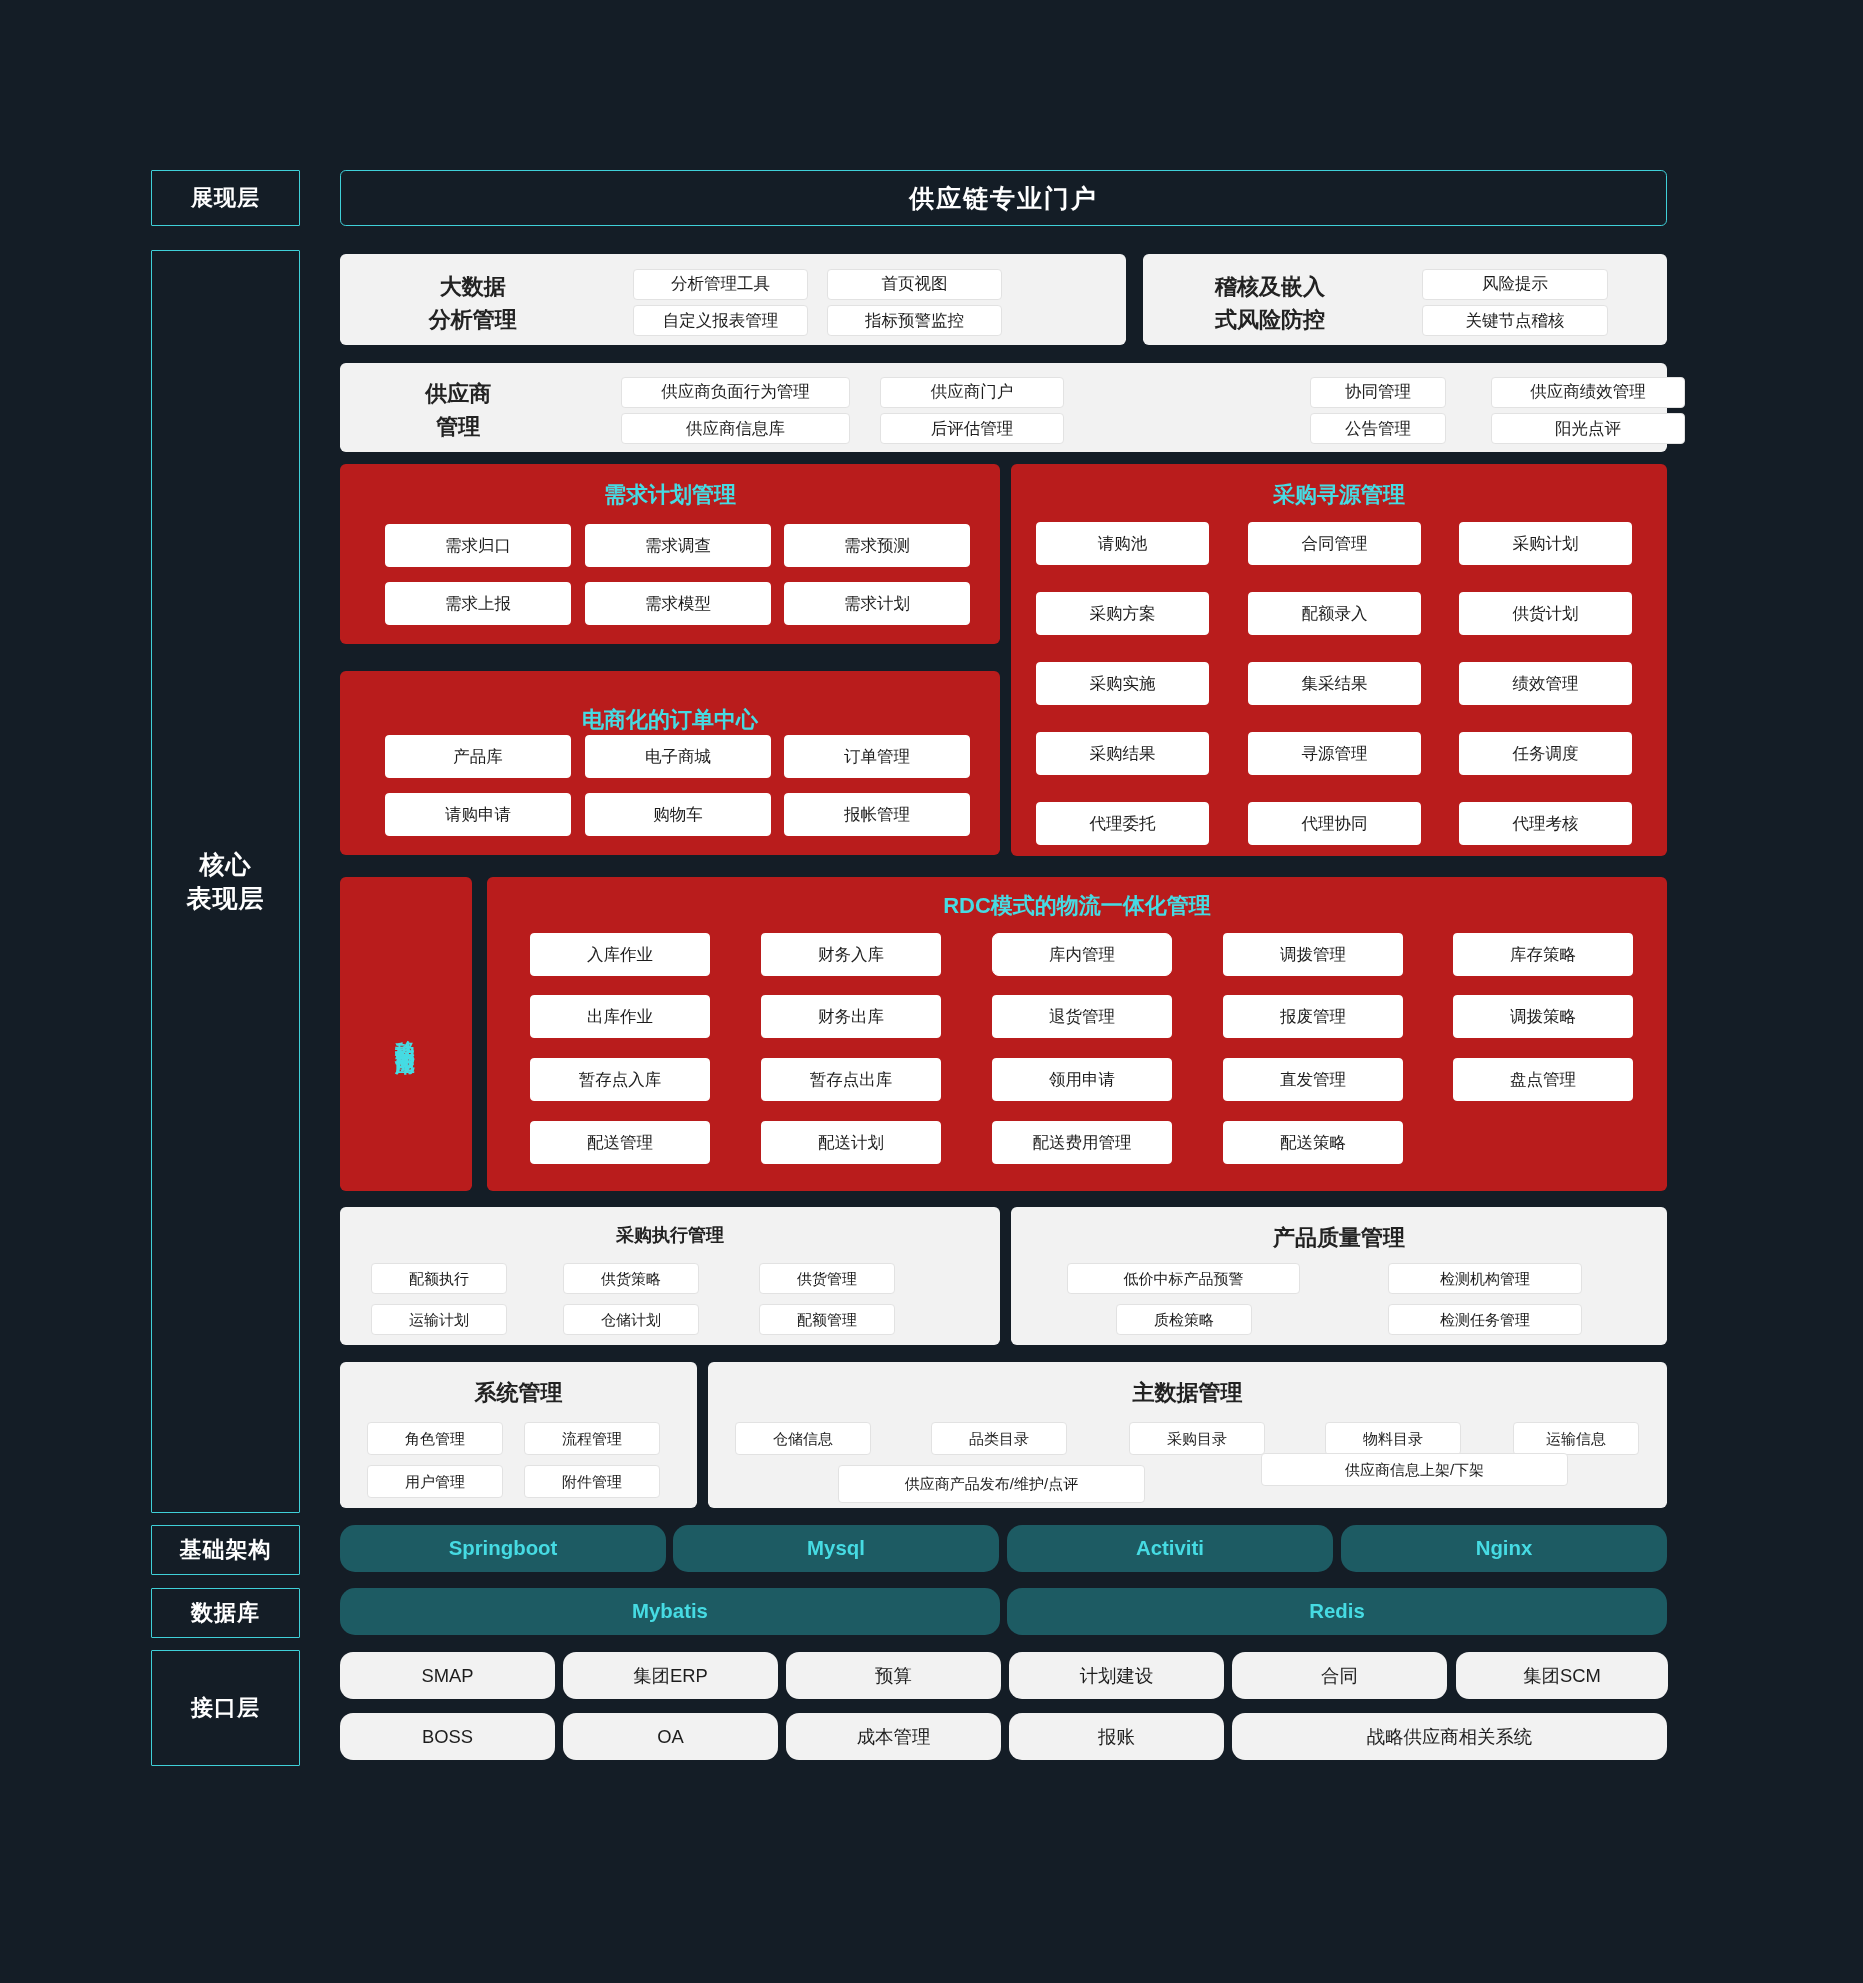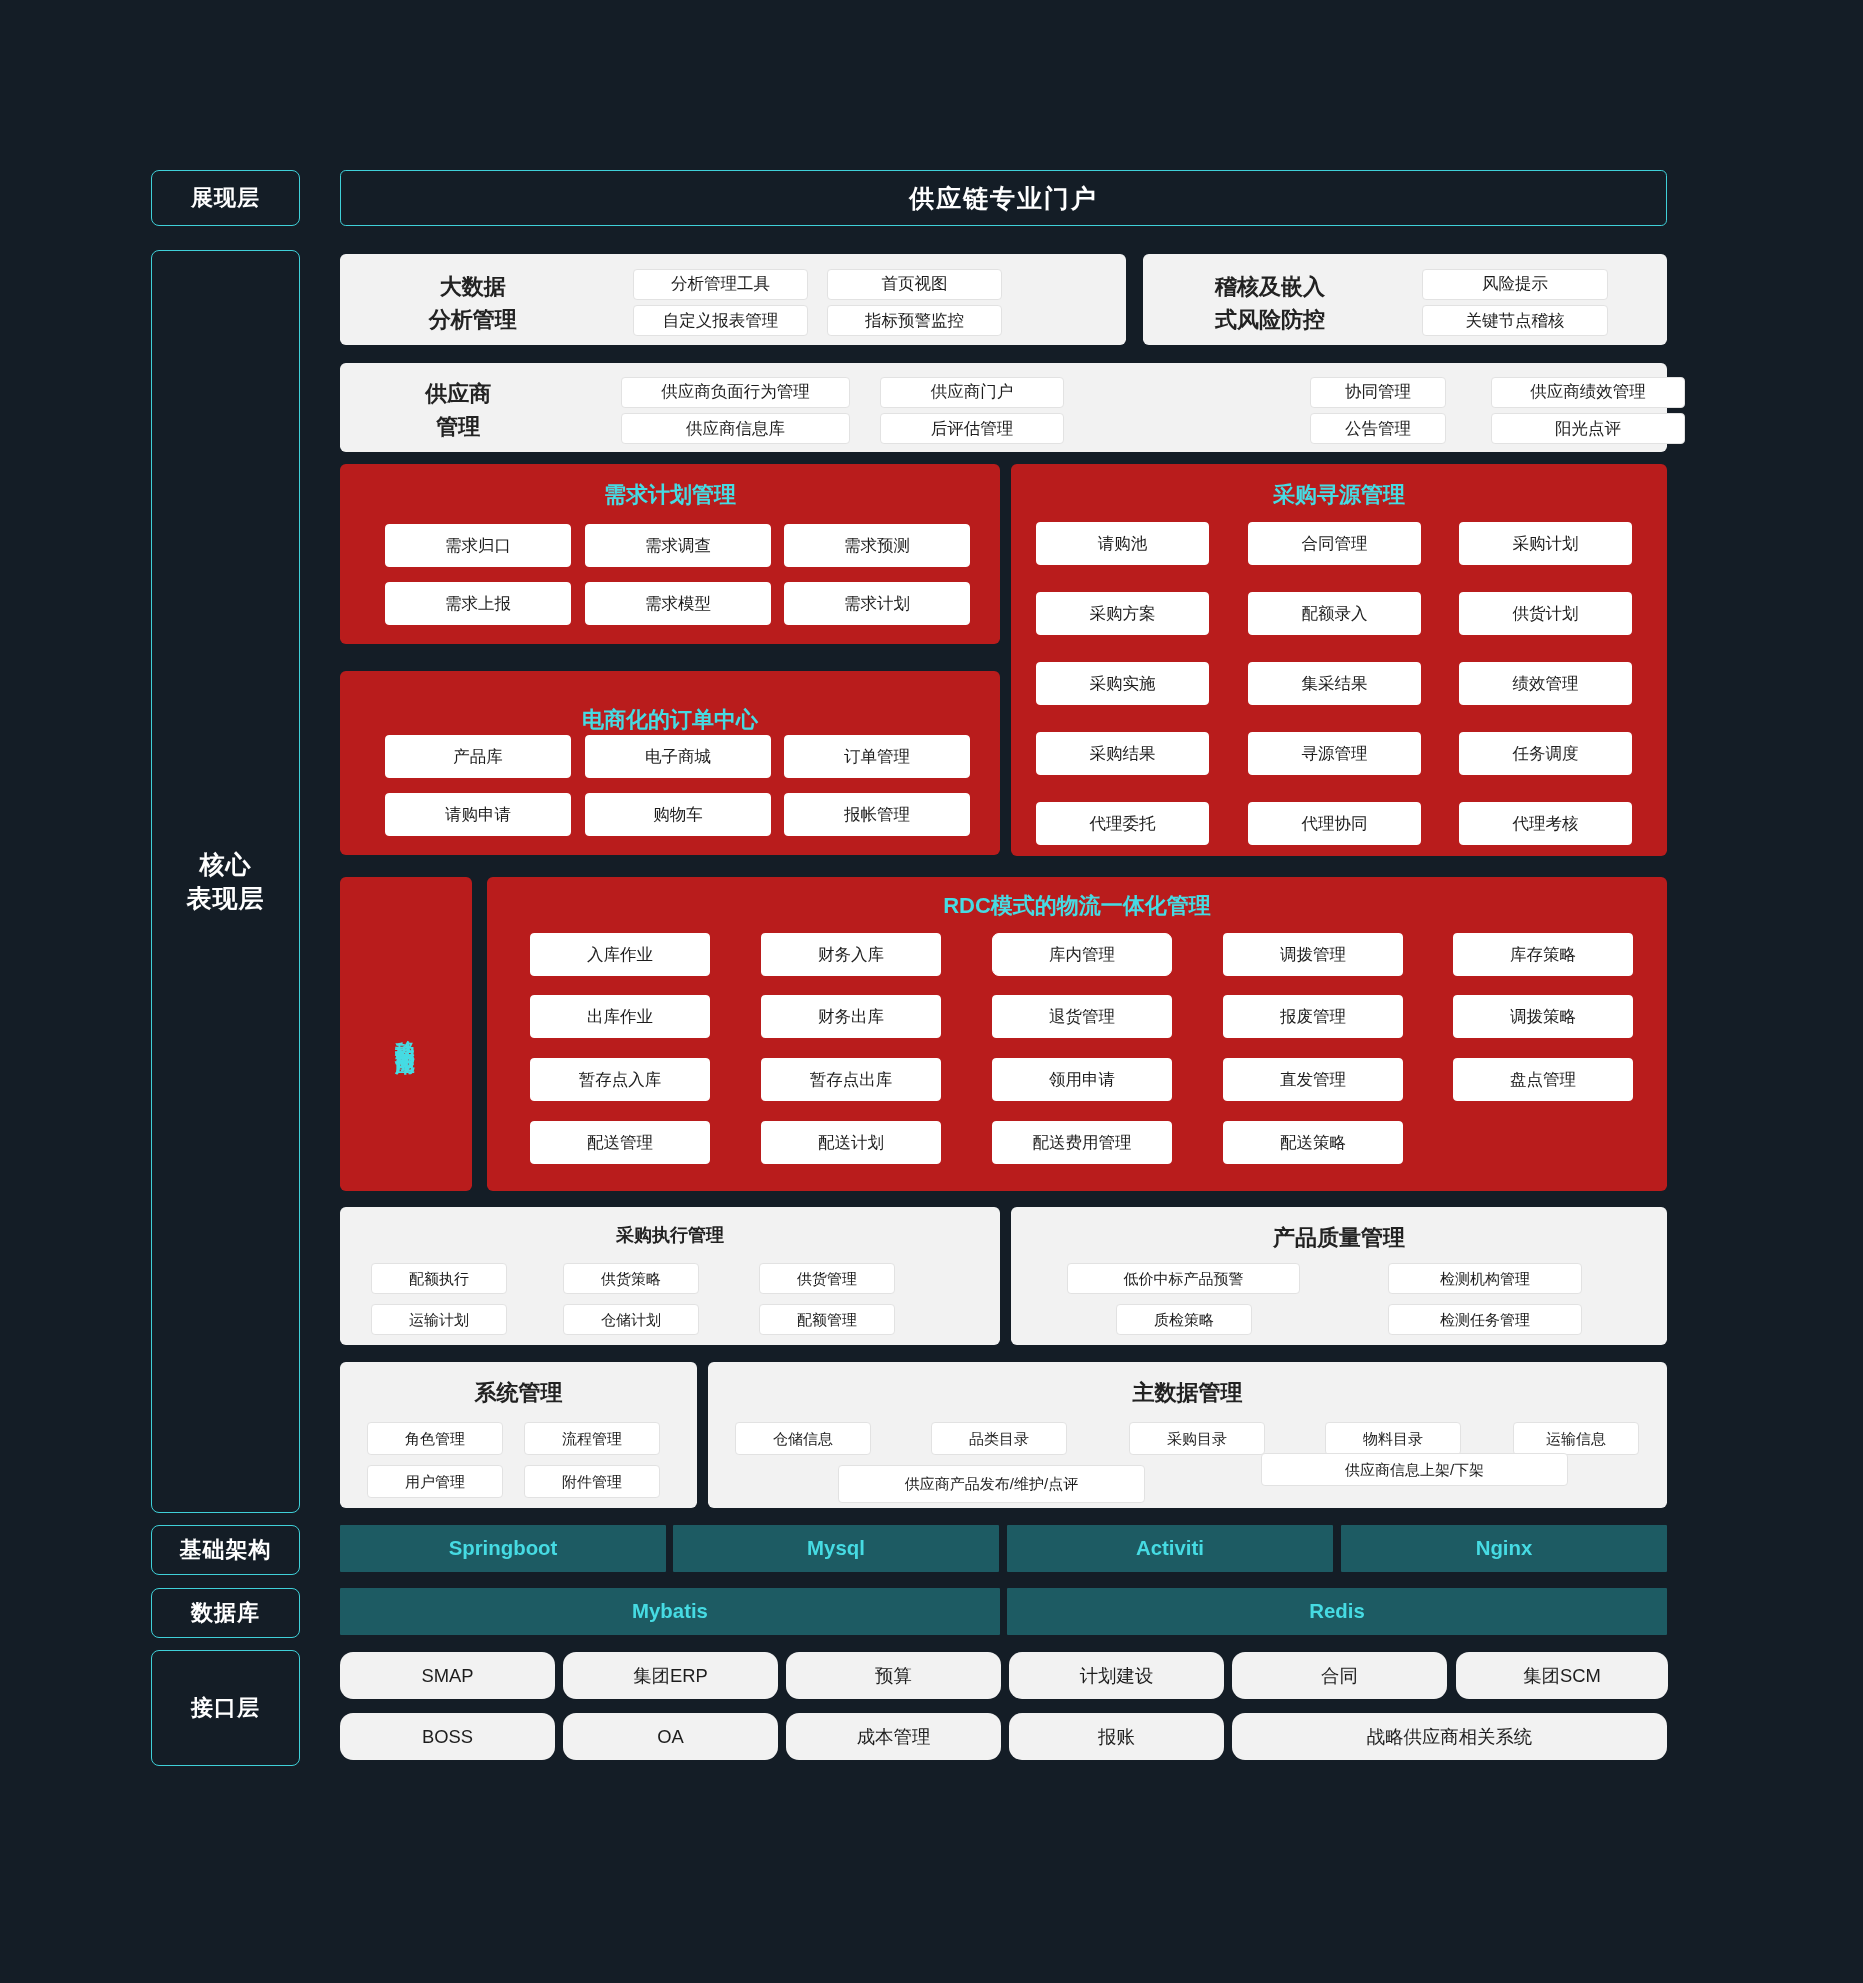--- a/index.html
+++ b/index.html
@@ -15,21 +15,21 @@
   }
   .canvas {
     position: absolute;
     left: 0; top: 0;
     width: 1863px; height: 1983px;
   }
   
   .layer-label {
     position: absolute;
     border: 1.5px solid #3fd0d8;
-    border-radius: 8px;
+    border-radius: 1px;
     color: #ffffff;
     display: flex;
     align-items: center;
     justify-content: center;
     text-align: center;
     font-size: 22px;
     font-weight: bold;
     line-height: 1.35;
     letter-spacing: 1px;
   }
@@ -64,21 +64,21 @@
   .portal {
     position: absolute;
     border: 1.5px solid #3fd0d8;
     border-radius: 5.8px;
     display: flex; align-items: center; justify-content: center;
     color: #ffffff; font-size: 25px; font-weight: bold; letter-spacing: 1.9px;
   }
   .band-chip {
     position: absolute;
     background: #1d5b63;
-    border-radius: 1px;
+    border-radius: 15px;
     display: flex; align-items: center; justify-content: center;
     color: #46dbe3; font-size: 20.4px; font-weight: bold;
   }
   .iface-chip {
     position: absolute;
     background: #f2f2f2;
     border-radius: 13px;
     display: flex; align-items: center; justify-content: center;
     color: #1d1d1d; font-size: 18.4px;
   }

